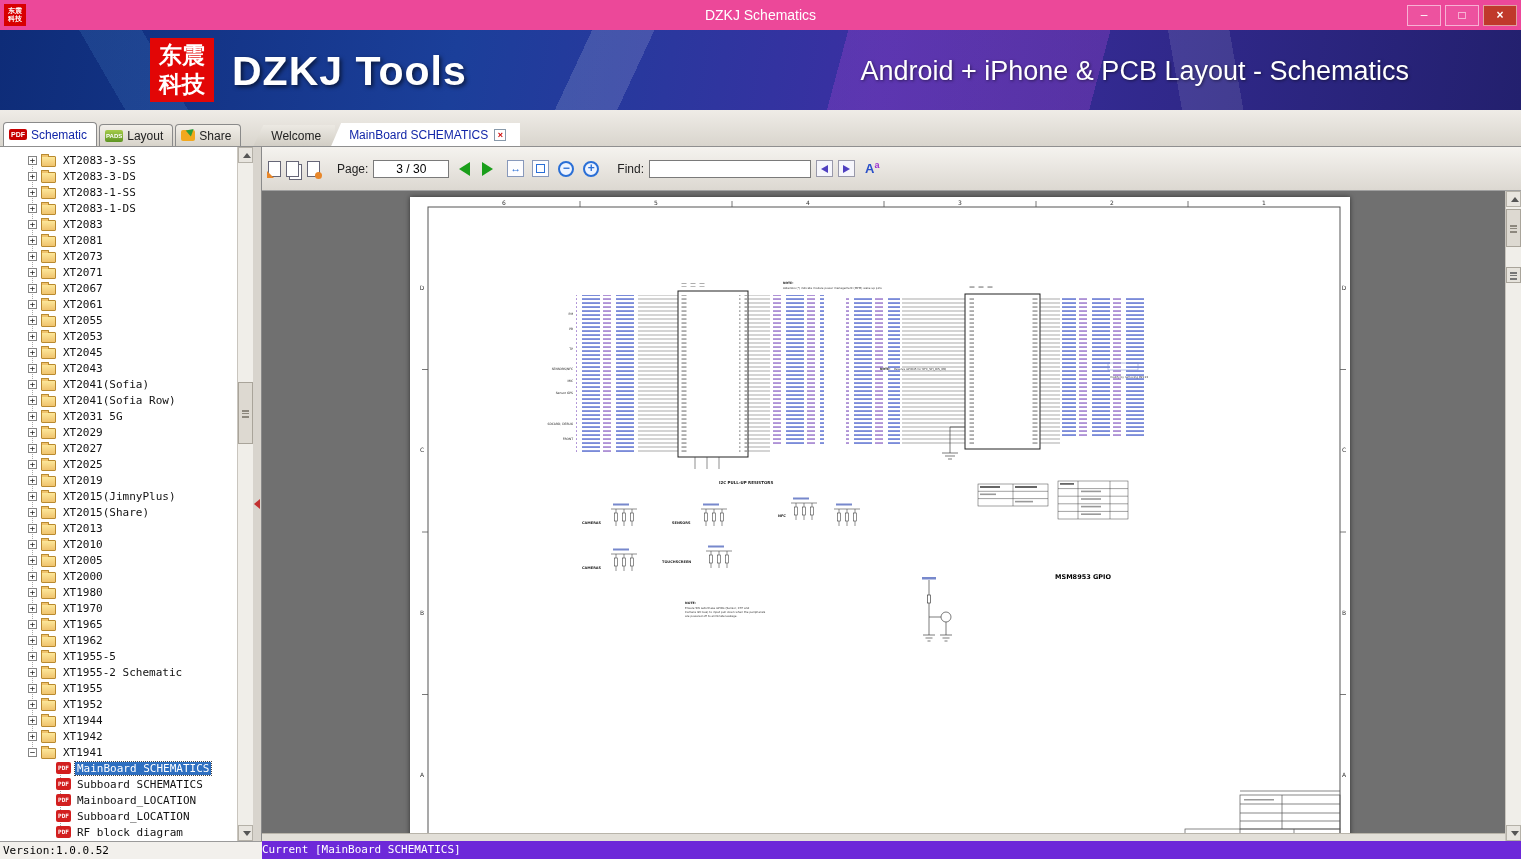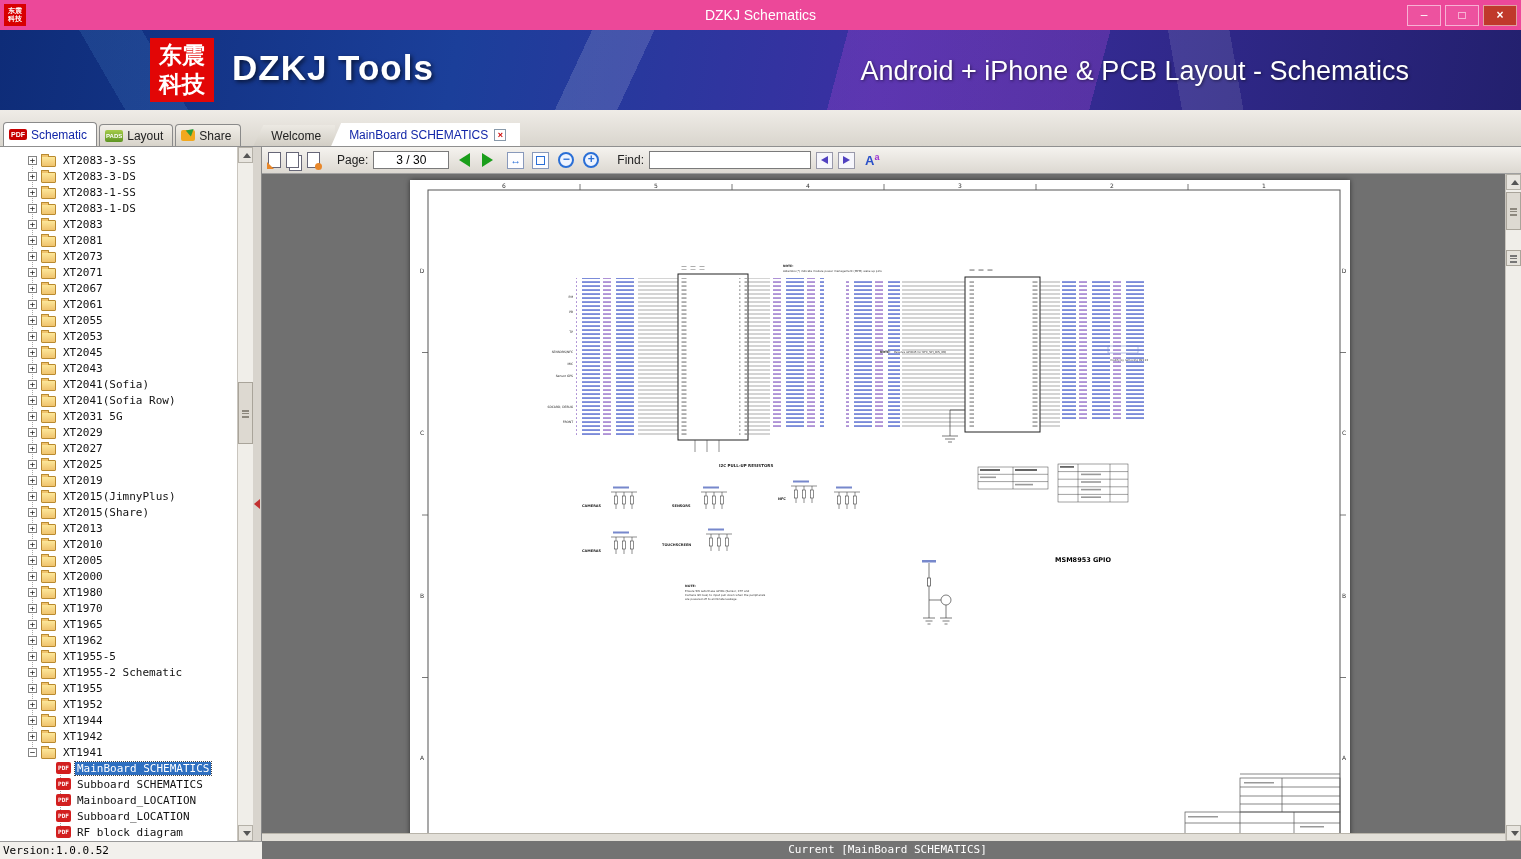--- a/index.html
+++ b/index.html
@@ -20,21 +20,21 @@
     background:linear-gradient(100deg,#0e2c78 0%,#1b3f9a 30%,#3b2fa2 58%,#23206e 100%); }
   .banner::before { content:""; position:absolute; inset:0;
     background:
       linear-gradient(115deg, transparent 38%, rgba(255,255,255,.14) 38%, rgba(255,255,255,.14) 42%, transparent 42%),
       linear-gradient(105deg, transparent 55%, rgba(170,70,210,.30) 55%, rgba(170,70,210,.30) 72%, transparent 72%),
       linear-gradient(80deg, transparent 77%, rgba(255,255,255,.10) 77%, rgba(255,255,255,.10) 81%, transparent 81%),
       linear-gradient(60deg, transparent 8%, rgba(120,200,255,.12) 8%, rgba(120,200,255,.12) 12%, transparent 12%); }
   .logo { position:absolute; left:150px; top:8px; width:64px; height:64px; background:#e20606;
     display:flex; flex-direction:column; align-items:center; justify-content:center;
     color:#fff; font-weight:bold; font-size:23px; line-height:29px; font-family:"DejaVu Sans",sans-serif; z-index:2; }
-  .app-title { position:absolute; left:232px; top:18px; color:#fff; font-size:35px; font-weight:bold; letter-spacing:1px;
+  .app-title { position:absolute; left:232px; top:18px; color:#fff; font-size:41px; font-weight:bold; letter-spacing:1px;
     text-shadow:2px 2px 4px rgba(0,0,0,.6); z-index:2; }
   .subtitle { position:absolute; right:112px; top:26px; color:#fff; font-size:27px; text-shadow:1px 1px 3px rgba(0,0,0,.5); z-index:2; }
 
   
   .tabstrip { height:37px; flex:none; background:linear-gradient(#efece7,#d9d5cd); border-bottom:1px solid #8f8f8f;
     display:flex; align-items:flex-end; padding-left:3px; }
   .tool-tab { height:22px; display:flex; align-items:center; gap:4px; padding:0 9px 0 5px; font-size:12px; color:#222;
     background:linear-gradient(#f2efe9,#d7d3ca); border:1px solid #8a8a8a; border-bottom:none; border-radius:4px 4px 0 0; margin-right:2px; }
   .tool-tab.active { background:#fff; color:#1226a8; position:relative; z-index:2; height:24px; }
   .pdf-badge { background:#c70000; color:#fff; font-size:7px; font-weight:bold; padding:2px 2px; border-radius:2px; line-height:7px; }
@@ -82,21 +82,21 @@
   .sb-thumb::after { content:""; position:absolute; left:3px; right:3px; top:50%; height:1px;
     border-top:1px solid #8d887e; box-shadow:0 3px 0 #8d887e, 0 -3px 0 #8d887e; }
   .splitter { width:8px; flex:none; background:#d8d4cd; position:relative; }
   .splitter::after { content:""; position:absolute; top:352px; left:1px; width:0; height:0;
     border-top:5px solid transparent; border-bottom:5px solid transparent; border-right:6px solid #c23030; }
 
   
   .rightpane { flex:1; display:flex; flex-direction:column; min-width:0; }
 
   
-  .toolbar { height:27px; flex:none; background:linear-gradient(#f5f3ef,#dcd8d1); border-bottom:1px solid #a0a0a0;
+  .toolbar { height:44px; flex:none; background:linear-gradient(#f5f3ef,#dcd8d1); border-bottom:1px solid #a0a0a0;
     display:flex; align-items:center; padding-left:6px; font-size:12px; color:#222; }
   .page-ic { width:13px; height:16px; background:#fff; border:1px solid #667; position:relative; margin-right:5px; flex:none; }
   .page-ic.v1::after { content:""; position:absolute; left:-2px; bottom:-2px; width:0; height:0;
     border-left:7px solid #e8872a; border-top:7px solid transparent; }
   .page-ic.v2 { box-shadow:3px 3px 0 -1px #fff, 3px 3px 0 0 #667; margin-right:8px; }
   .page-ic.v3::after { content:""; position:absolute; right:-3px; bottom:-3px; width:7px; height:7px; border-radius:50%; background:#e8872a; }
   .tb-label { margin:0 5px 0 12px; }
   .tb-input { height:18px; border:1px solid #7a7a7a; background:#fff; font-size:12px; font-family:"Liberation Sans",sans-serif; padding:0 3px; }
   .tb-input.page { width:76px; text-align:center; }
   .tb-input.find { width:162px; }
@@ -124,21 +124,21 @@
     display:flex; flex-direction:column; }
   .vsb .sb-track { flex:1; position:relative; }
   .grip-box { position:absolute; left:0; right:0; top:60px; height:16px; background:#e6e3dc; border:1px solid #a9a49a; }
   .grip-box::after { content:""; position:absolute; left:3px; right:3px; top:7px; height:1px; border-top:1px solid #777;
     box-shadow:0 3px 0 #777, 0 -3px 0 #777; }
   .hscroll { position:absolute; left:0; right:16px; bottom:0; height:8px; background:#e2dfd8; border-top:1px solid #b8b4aa; }
 
   
   .statusbar { height:18px; flex:none; display:flex; font-family:"DejaVu Sans Mono",monospace; font-size:11px; }
   .status-left { width:262px; flex:none; background:#f2f0ec; color:#000; line-height:17px; padding-left:3px; border-top:1px solid #9a9a9a; }
-  .status-right { flex:1; background:#737373; color:#fff; text-align:center; line-height:18px; padding-right:8px; }
+  .status-right { flex:1; background:#6d28d9; color:#fff; text-align:left; line-height:18px; padding-right:8px; }
 </style>
 </head>
 <body>
 
 <div class="app">
 
   <div class="titlebar">
     <div class="app-icon">
       <div>东震</div>
       <div>科技</div>

